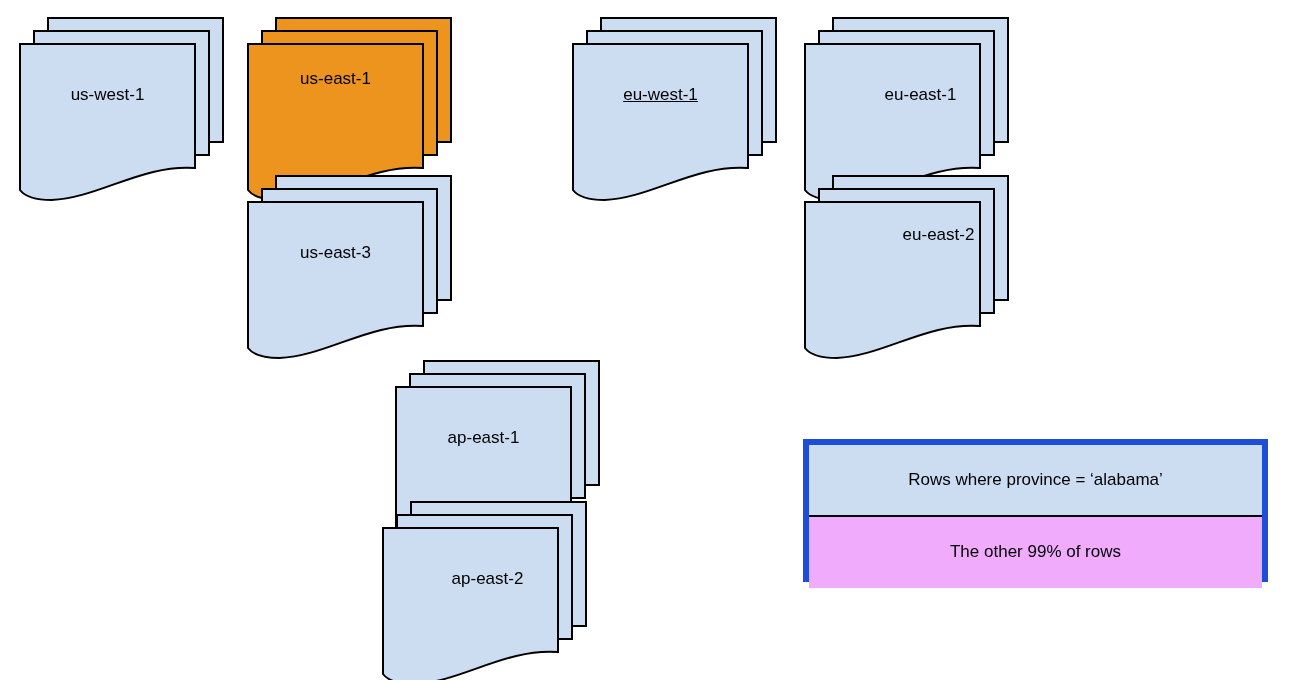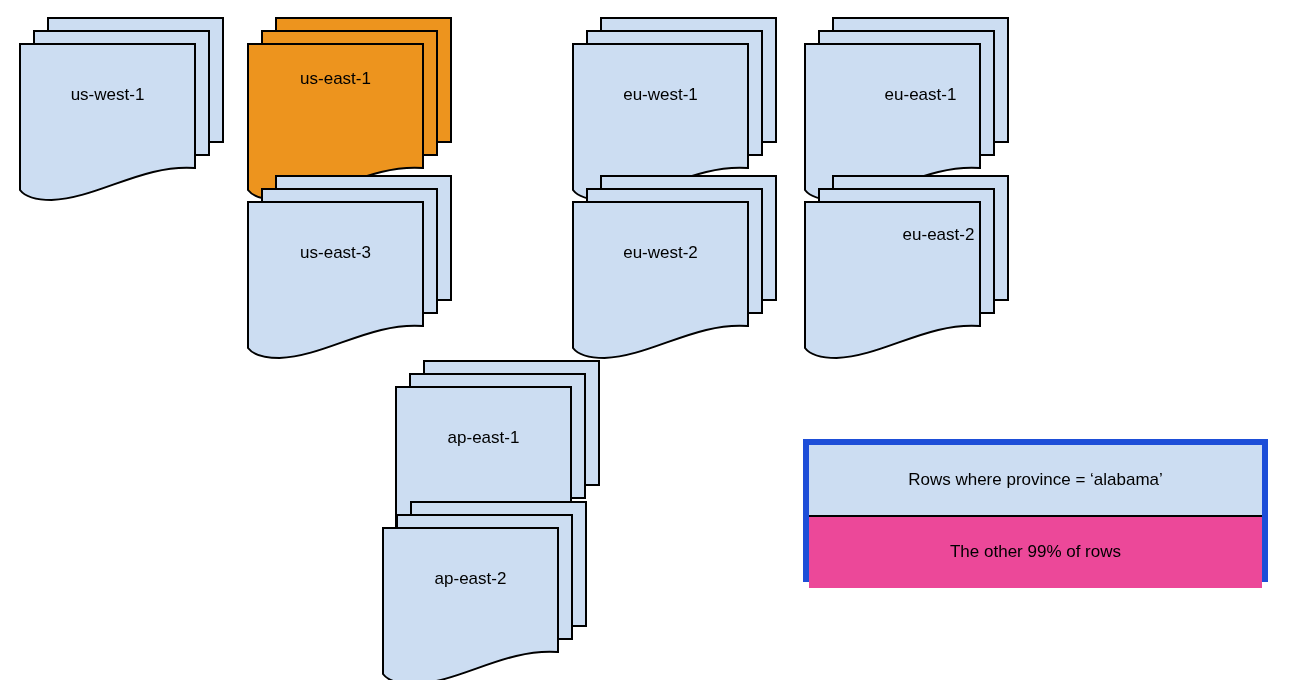--- a/index.html
+++ b/index.html
@@ -71,45 +71,37 @@
         <path transform="translate(0,26)" d="M 0 0 L 175 0 L 175 124 C 122.49999999999999 120 78.75 154 31.5 156 C 17.5 156 5.25 153 0 146 Z" fill="#ED941E" stroke="#000000" stroke-width="2" stroke-linejoin="miter"></path>
       </svg>
       <div class="doc-label" style="left: 0px; top: 51px; width: 175px;">us-east-1</div>
     </div>
     <div class="doc-stack" style="left: 573px; top: 18px; width: 207px; height: 186px;">
       <svg width="207" height="186">
         <path transform="translate(28,0)" d="M 0 0 L 175 0 L 175 124 L 0 124 Z" fill="#CCDDF2" stroke="#000000" stroke-width="2" stroke-linejoin="miter"></path>
         <path transform="translate(14,13)" d="M 0 0 L 175 0 L 175 124 L 0 124 Z" fill="#CCDDF2" stroke="#000000" stroke-width="2" stroke-linejoin="miter"></path>
         <path transform="translate(0,26)" d="M 0 0 L 175 0 L 175 124 C 122.49999999999999 120 78.75 154 31.5 156 C 17.5 156 5.25 153 0 146 Z" fill="#CCDDF2" stroke="#000000" stroke-width="2" stroke-linejoin="miter"></path>
       </svg>
-      <div class="doc-label" style="left: 0px; top: 67px; width: 175px;">eu-west-1</div>
+      <div class="doc-label" style="left: 0px; top: 67px; width: 175px; text-decoration: underline;">eu-west-1</div>
     </div>
     <div class="doc-stack" style="left: 805px; top: 18px; width: 207px; height: 186px;">
       <svg width="207" height="186">
         <path transform="translate(28,0)" d="M 0 0 L 175 0 L 175 124 L 0 124 Z" fill="#CCDDF2" stroke="#000000" stroke-width="2" stroke-linejoin="miter"></path>
         <path transform="translate(14,13)" d="M 0 0 L 175 0 L 175 124 L 0 124 Z" fill="#CCDDF2" stroke="#000000" stroke-width="2" stroke-linejoin="miter"></path>
         <path transform="translate(0,26)" d="M 0 0 L 175 0 L 175 124 C 122.49999999999999 120 78.75 154 31.5 156 C 17.5 156 5.25 153 0 146 Z" fill="#CCDDF2" stroke="#000000" stroke-width="2" stroke-linejoin="miter"></path>
       </svg>
       <div class="doc-label" style="left: 0px; top: 67px; width: 175px; margin-left: 28px;">eu-east-1</div>
     </div>
     <div class="doc-stack" style="left: 248px; top: 176px; width: 207px; height: 186px;">
       <svg width="207" height="186">
         <path transform="translate(28,0)" d="M 0 0 L 175 0 L 175 124 L 0 124 Z" fill="#CCDDF2" stroke="#000000" stroke-width="2" stroke-linejoin="miter"></path>
         <path transform="translate(14,13)" d="M 0 0 L 175 0 L 175 124 L 0 124 Z" fill="#CCDDF2" stroke="#000000" stroke-width="2" stroke-linejoin="miter"></path>
         <path transform="translate(0,26)" d="M 0 0 L 175 0 L 175 124 C 122.49999999999999 120 78.75 154 31.5 156 C 17.5 156 5.25 153 0 146 Z" fill="#CCDDF2" stroke="#000000" stroke-width="2" stroke-linejoin="miter"></path>
       </svg>
       <div class="doc-label" style="left: 0px; top: 67px; width: 175px;">us-east-3</div>
-    </div>
-    <div class="doc-stack" style="left: 573px; top: 176px; width: 207px; height: 186px;">
-      <svg width="207" height="186">
-        <path transform="translate(28,0)" d="M 0 0 L 175 0 L 175 124 L 0 124 Z" fill="#CCDDF2" stroke="#000000" stroke-width="2" stroke-linejoin="miter"></path>
-        <path transform="translate(14,13)" d="M 0 0 L 175 0 L 175 124 L 0 124 Z" fill="#CCDDF2" stroke="#000000" stroke-width="2" stroke-linejoin="miter"></path>
-        <path transform="translate(0,26)" d="M 0 0 L 175 0 L 175 124 C 122.49999999999999 120 78.75 154 31.5 156 C 17.5 156 5.25 153 0 146 Z" fill="#CCDDF2" stroke="#000000" stroke-width="2" stroke-linejoin="miter"></path>
-      </svg>
-      <div class="doc-label" style="left: 0px; top: 67px; width: 175px;">eu-west-2</div>
     </div>
     <div class="doc-stack" style="left: 805px; top: 176px; width: 207px; height: 186px;">
       <svg width="207" height="186">
         <path transform="translate(28,0)" d="M 0 0 L 175 0 L 175 124 L 0 124 Z" fill="#CCDDF2" stroke="#000000" stroke-width="2" stroke-linejoin="miter"></path>
         <path transform="translate(14,13)" d="M 0 0 L 175 0 L 175 124 L 0 124 Z" fill="#CCDDF2" stroke="#000000" stroke-width="2" stroke-linejoin="miter"></path>
         <path transform="translate(0,26)" d="M 0 0 L 175 0 L 175 124 C 122.49999999999999 120 78.75 154 31.5 156 C 17.5 156 5.25 153 0 146 Z" fill="#CCDDF2" stroke="#000000" stroke-width="2" stroke-linejoin="miter"></path>
       </svg>
       <div class="doc-label" style="left: 0px; top: 49px; width: 175px; padding-left: 46px;">eu-east-2</div>
     </div>
     <div class="doc-stack" style="left: 396px; top: 348px; width: 207px; height: 186px; margin-top: 13px;">
@@ -119,23 +111,23 @@
         <path transform="translate(0,26)" d="M 0 0 L 175 0 L 175 124 C 122.49999999999999 120 78.75 154 31.5 156 C 17.5 156 5.25 153 0 146 Z" fill="#CCDDF2" stroke="#000000" stroke-width="2" stroke-linejoin="miter"></path>
       </svg>
       <div class="doc-label" style="left: 0px; top: 67px; width: 175px;">ap-east-1</div>
     </div>
     <div class="doc-stack" style="left: 383px; top: 502px; width: 207px; height: 186px;">
       <svg width="207" height="186">
         <path transform="translate(28,0)" d="M 0 0 L 175 0 L 175 124 L 0 124 Z" fill="#CCDDF2" stroke="#000000" stroke-width="2" stroke-linejoin="miter"></path>
         <path transform="translate(14,13)" d="M 0 0 L 175 0 L 175 124 L 0 124 Z" fill="#CCDDF2" stroke="#000000" stroke-width="2" stroke-linejoin="miter"></path>
         <path transform="translate(0,26)" d="M 0 0 L 175 0 L 175 124 C 122.49999999999999 120 78.75 154 31.5 156 C 17.5 156 5.25 153 0 146 Z" fill="#CCDDF2" stroke="#000000" stroke-width="2" stroke-linejoin="miter"></path>
       </svg>
-      <div class="doc-label" style="left: 0px; top: 67px; width: 175px;">ap-east-2</div>
+      <div class="doc-label" style="left: 0px; top: 67px; width: 175px; padding-left: 17px;">ap-east-2</div>
     </div>
     <div class="legend" style="left: 803px; top: 439px; width: 465px; height: 143px;">
       <div class="legend-row top" style="height: 71.5px; background: rgb(204, 221, 242);">
         <span>Rows where province = ‘alabama’</span>
       </div>
-      <div class="legend-row" style="height: 71.5px; background: #ec4899;">
+      <div class="legend-row" style="height: 71.5px; background: #f0abfc;">
         <span>The other 99% of rows</span>
       </div>
     </div>
   </div>
 
 </body></html>

